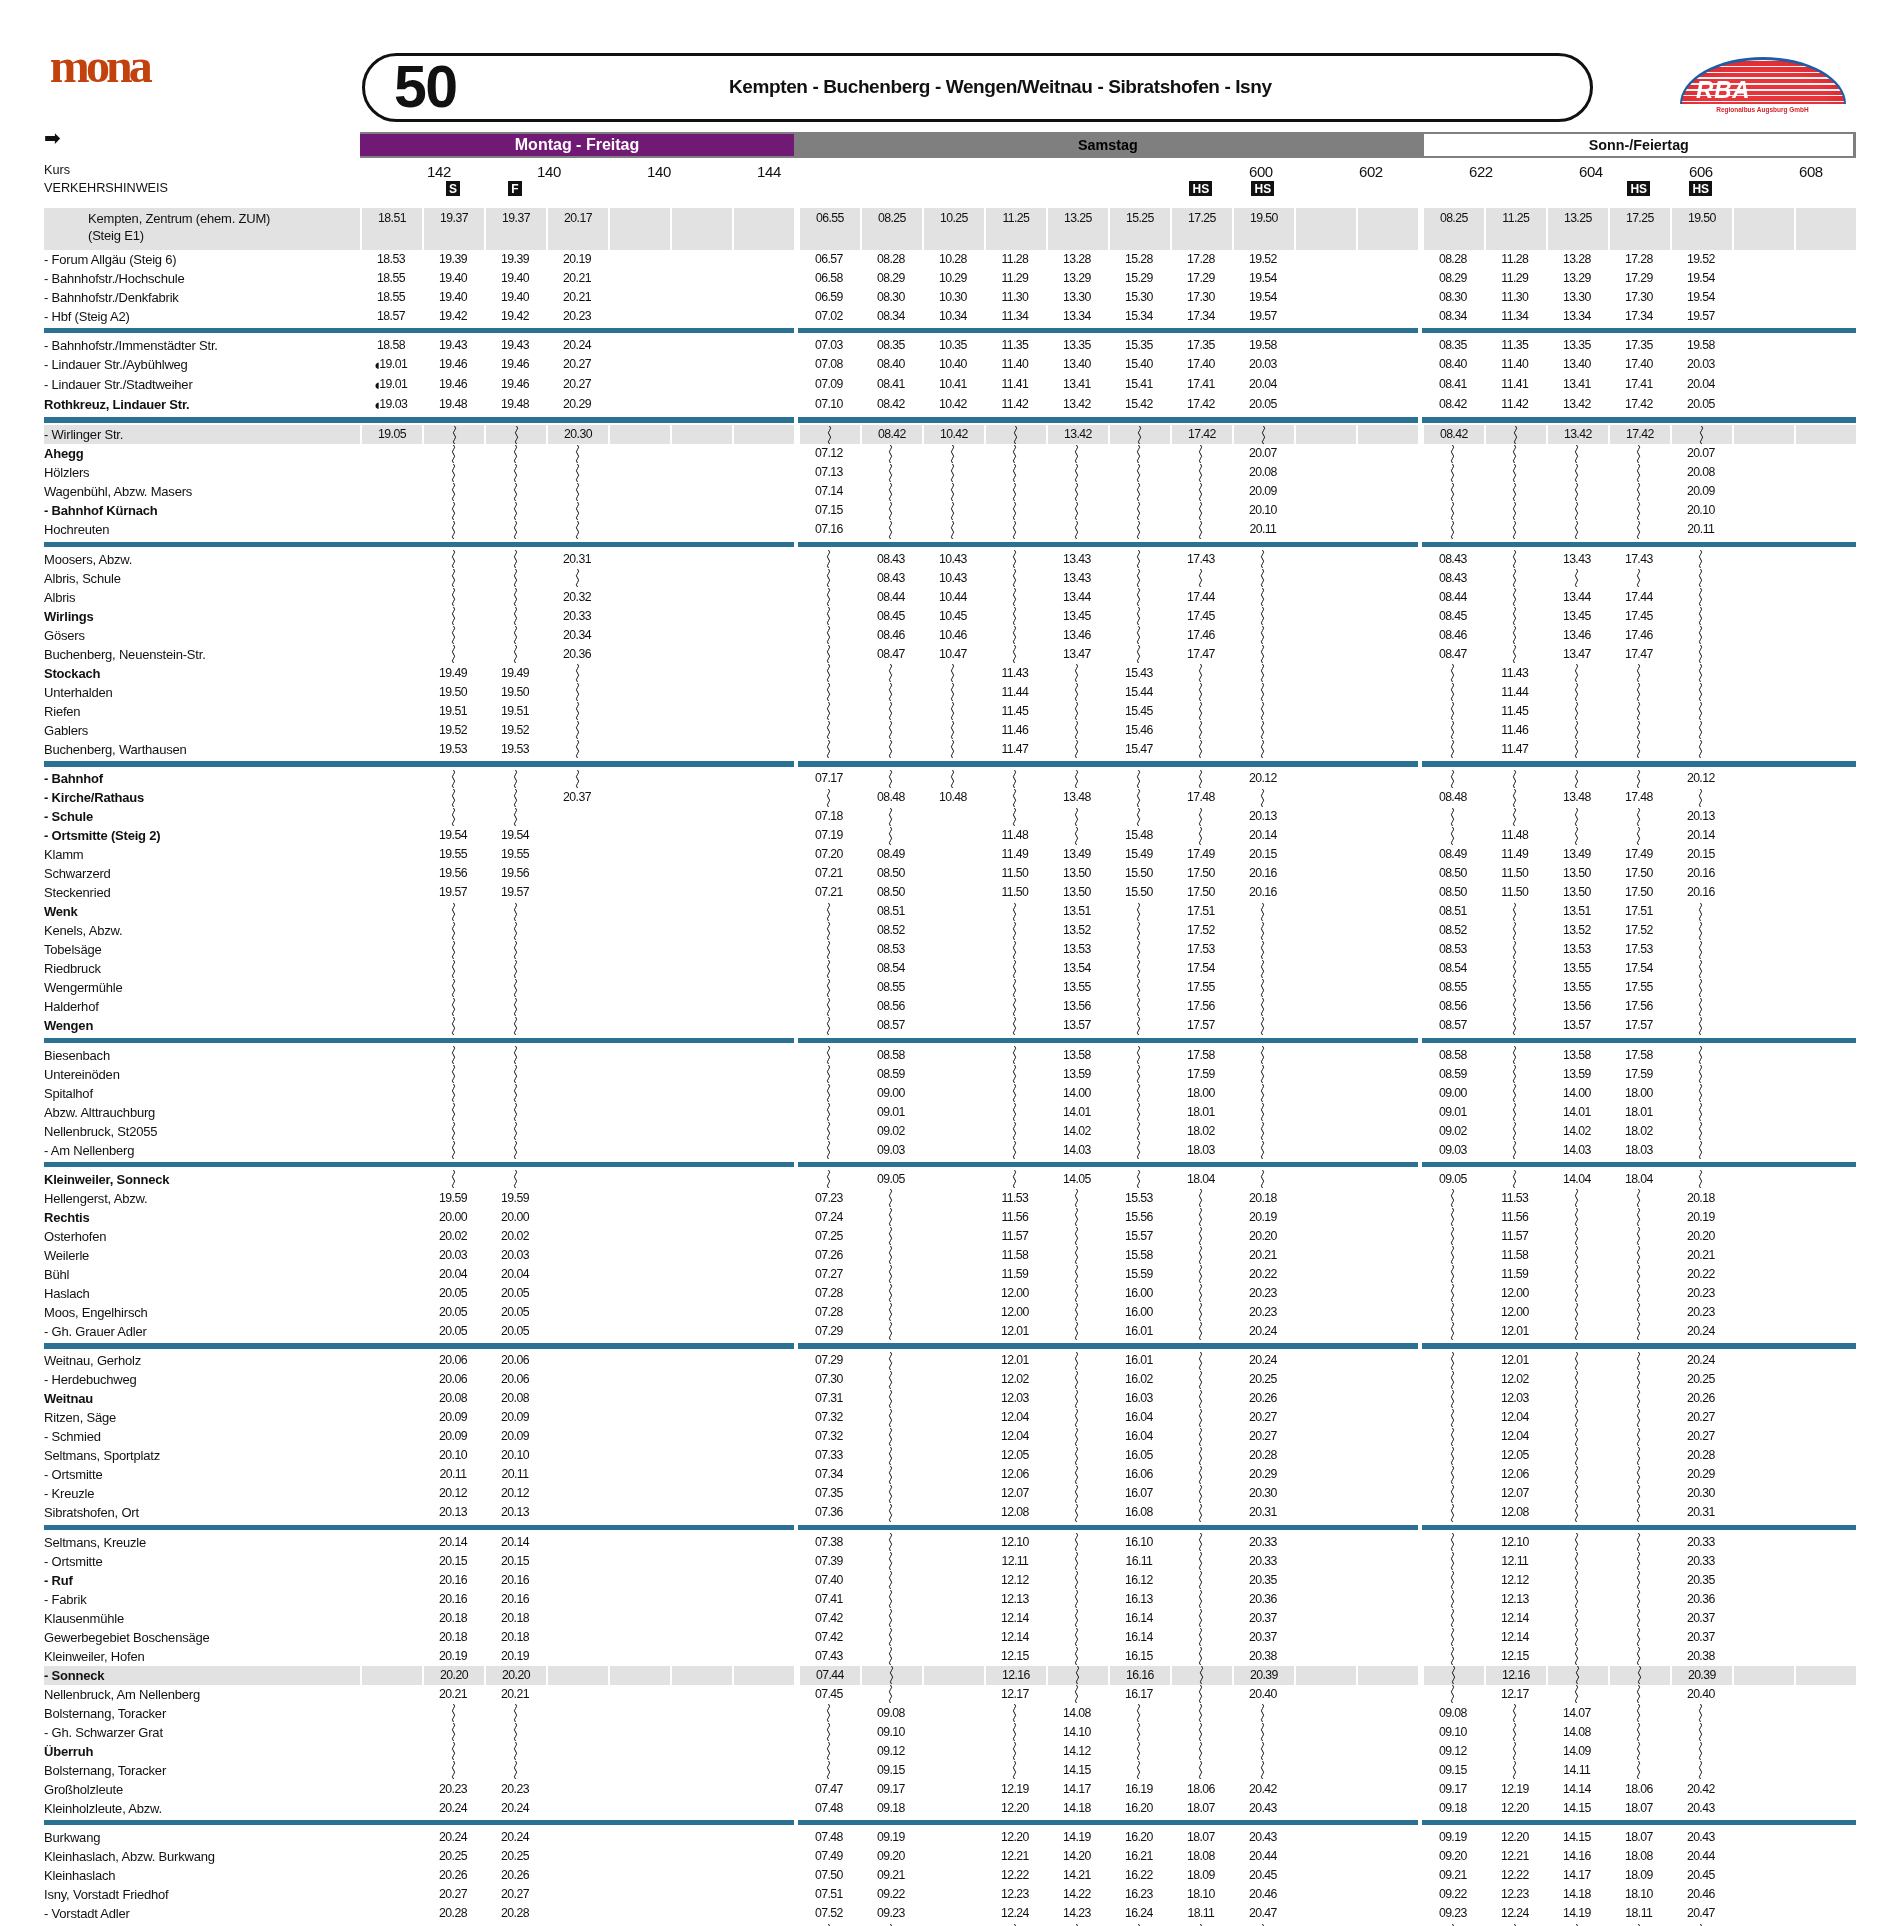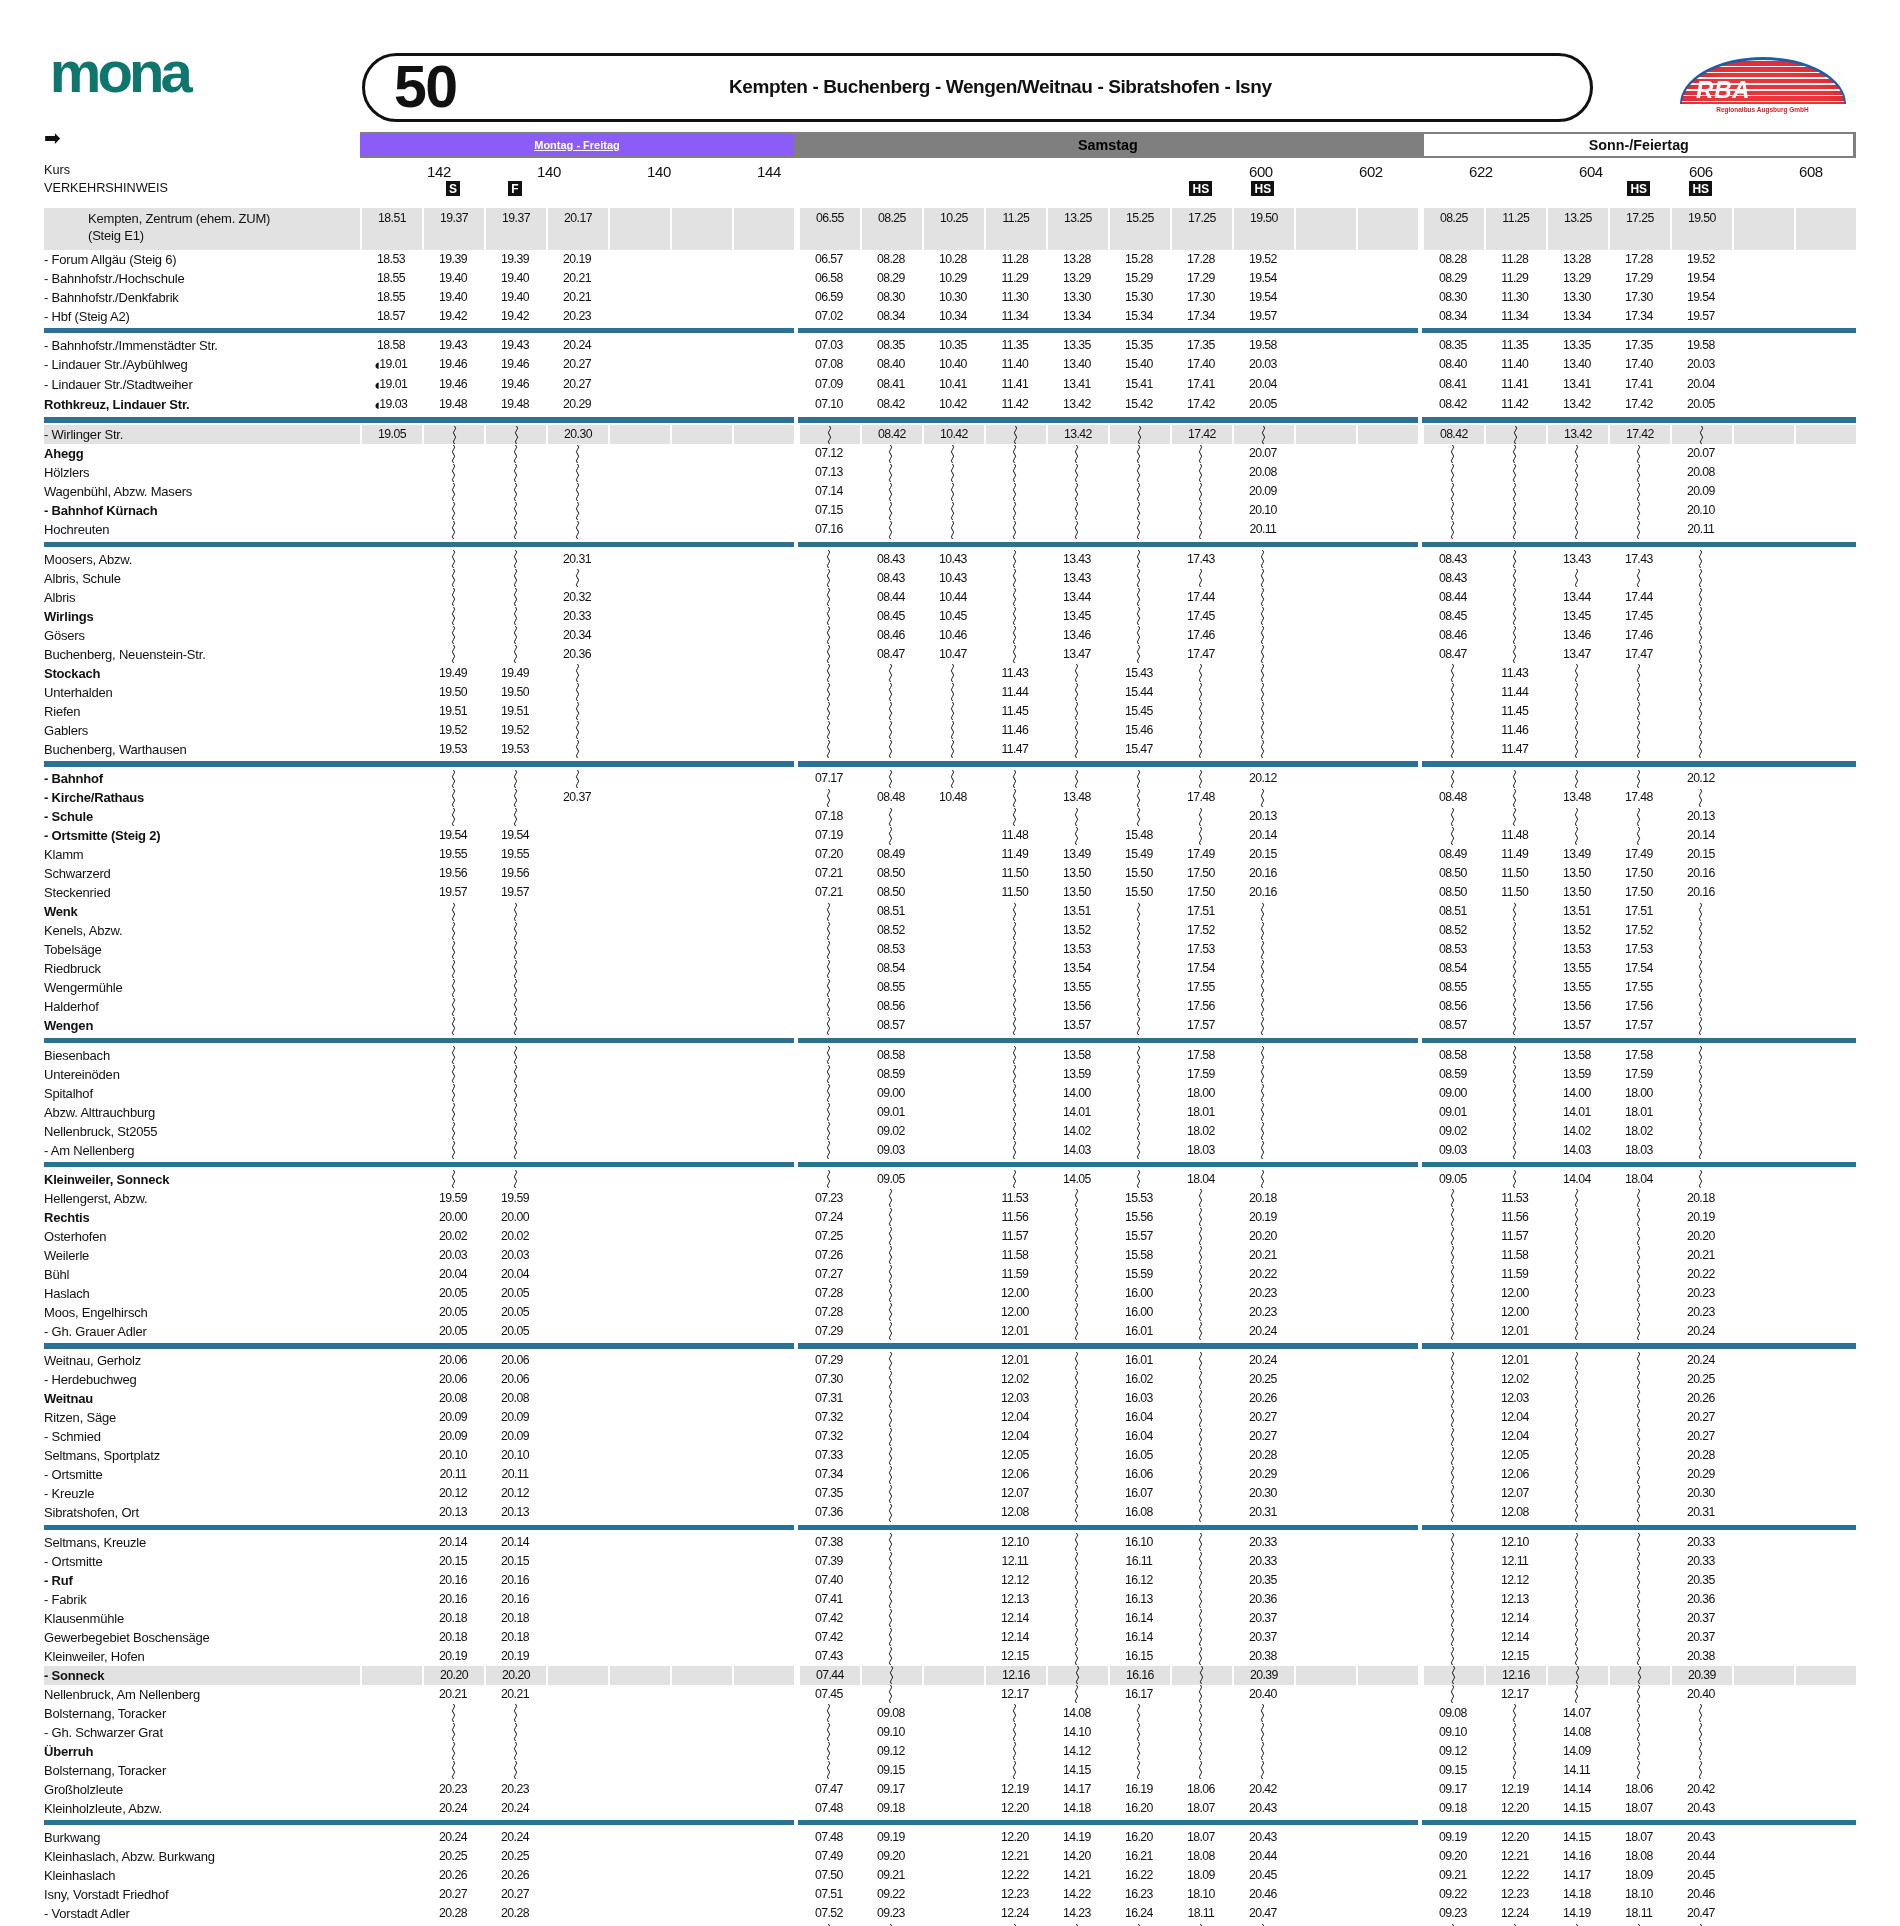--- a/index.html
+++ b/index.html
@@ -3,22 +3,22 @@
 <meta charset="utf-8">
 <style>
   * { margin:0; padding:0; box-sizing:border-box; }
   html,body { background:#fff; }
   body { font-family:"Liberation Sans","DejaVu Sans",sans-serif; color:#111; }
   .page { position:relative; width:1901px; height:2613px; background:#fff; overflow:hidden; }
   .content { position:absolute; left:44px; top:42px; width:1812px; }
 
   
   .hdr { position:relative; height:81px; }
-  .mona { position:absolute; left:5.8px; top:-3.9px; font-size:58px; font-weight:bold;
-          letter-spacing:-3.9px; color:#0f766e; font-family:Liberation Sans, sans-serif; }
+  .mona { position:absolute; left:5.8px; top:-3.9px; font-size:48px; font-weight:bold;
+          letter-spacing:-3.9px; color:#c2410c; font-family:Liberation Serif, serif; }
   .linebox { position:absolute; left:318px; top:10.8px; width:1231px; height:69px;
              border:3.9px solid #111; border-radius:37px; display:flex; align-items:center; background:#fff; }
   .linenum { font-size:59px; font-weight:bold; margin-left:29px; letter-spacing:-1.5px; }
   .routetitle { flex:1; text-align:center; font-size:19px; font-weight:bold; letter-spacing:-0.4px; padding-right:46px; }
   .rba { position:absolute; right:7px; top:15.4px; width:173px; text-align:center; }
   .rba-dome { position:relative; width:166px; height:47px; margin:0 auto;
               border-radius:83px 83px 0 0 / 47px 47px 0 0;
               background:
                 repeating-linear-gradient(180deg, rgba(255,255,255,.95) 0 1.5px, rgba(255,255,255,0) 1.5px 5.8px),
                 radial-gradient(ellipse at 50% 100%, #E8343B 0 55%, #C81E25 100%);
@@ -29,22 +29,22 @@
 
   .dirarrow { position:absolute; left:0; top:84px; font-size:20px; font-weight:bold; }
 
   
   .daybar { margin-left:316px; margin-top:9.2px; height:25.4px; display:flex; background:#7F7F7F; width:1496px; }
   .db-mf   { width:434px; padding:1.9px 0; }
   .db-gap  { width:3.9px; }
   .db-sa   { width:620px; display:flex; align-items:center; justify-content:center;
              color:#000000; font-size:14.3px; font-weight:bold; }
   .db-so   { width:434px; padding:1.9px 2.3px; }
-  .db-blue { height:100%; background:#8b5cf6; color:#fff; display:flex; align-items:center;
-             justify-content:center; font-size:11px; font-weight:bold;text-decoration:underline; }
+  .db-blue { height:100%; background:#701a75; color:#fff; display:flex; align-items:center;
+             justify-content:center; font-size:16px; font-weight:bold; }
   .db-white{ height:100%; background:#fff; color:#111; display:flex; align-items:center;
              justify-content:center; font-size:14.3px; font-weight:bold; }
 
   
   .grid { display:grid; grid-template-columns:316px repeat(7,62px) 3.9px repeat(10,62px) 3.9px repeat(7,62px); }
   .kursrow { margin-top:5.4px;gap:48px; }
   .kursrow .lbl, .vhrow .lbl { font-size:12.7px; }
   .kursrow .c { font-size:15px; text-align:center; letter-spacing:-0.4px; }
   .vhrow { margin-top:1.5px; min-height:22.3px; }
   .vhrow .c { text-align:center; }

